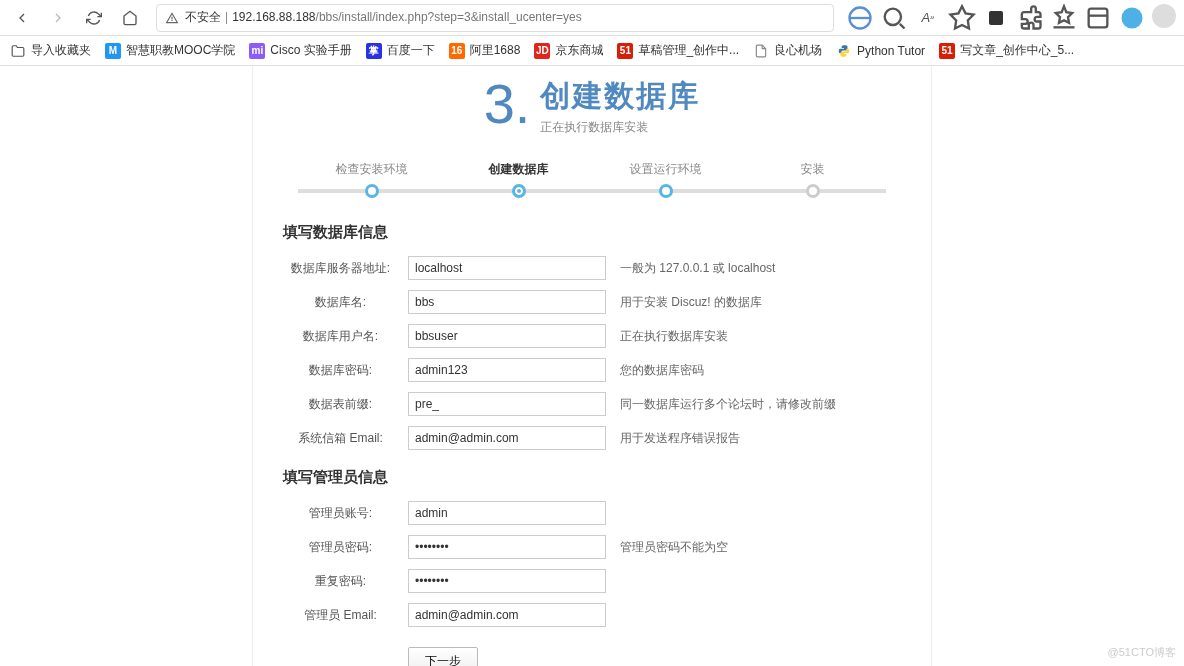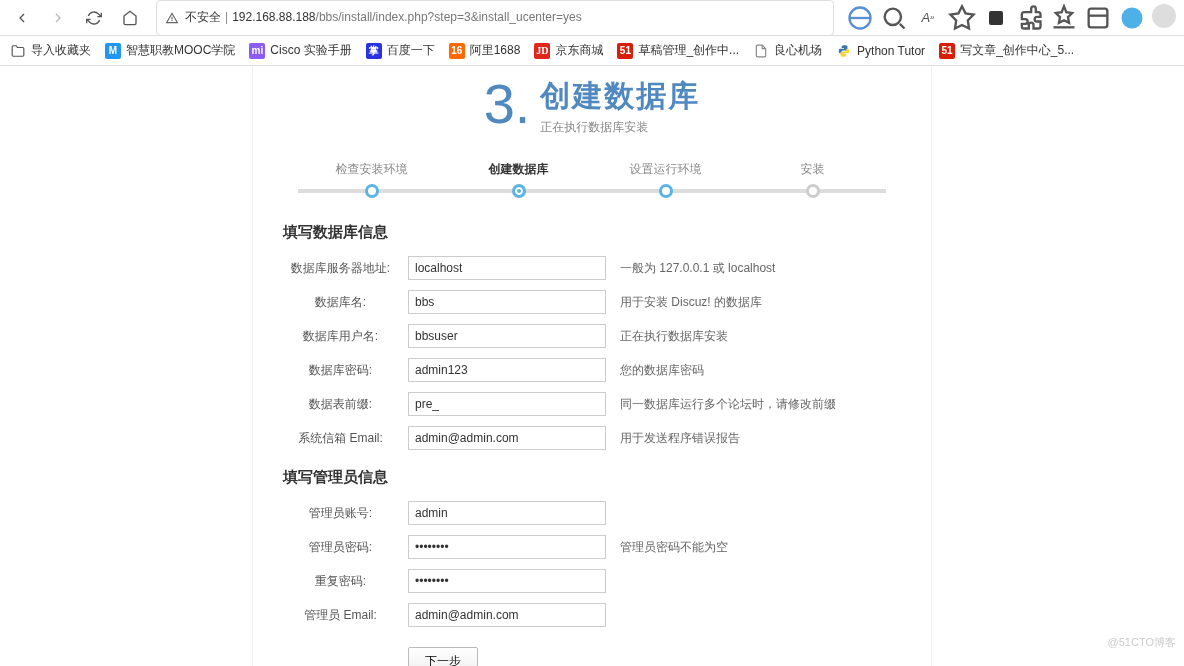--- a/index.html
+++ b/index.html
@@ -2,21 +2,21 @@
 <html><head>
   <meta charset="utf-8">
   <style>
     * { margin: 0; padding: 0; box-sizing: border-box; font-family: "Microsoft YaHei", Arial, sans-serif; }
     body { background: #fff; width: 1184px; height: 666px; overflow: hidden; }
     
     
     .browser-toolbar { height: 36px; display: flex; align-items: center; padding: 0 8px; gap: 8px; border-bottom: 1px solid #e0e0e0; }
     .nav-btn { width: 28px; height: 28px; display: flex; align-items: center; justify-content: center; color: #555; cursor: pointer; border-radius: 4px; }
     .nav-btn svg { width: 16px; height: 16px; }
-    .addr-bar { flex: 1; height: 36px; display: flex; align-items: center; padding: 0 8px; gap: 6px; border: 1px solid #ddd; border-radius: 4px; margin: 17px 4px; }
+    .addr-bar { flex: 1; height: 28px; display: flex; align-items: center; padding: 0 8px; gap: 6px; border: 1px solid #ddd; border-radius: 4px; margin: 17px 4px; }
     .addr-warn { width: 14px; height: 14px; }
     .addr-text { font-size: 12px; color: #333; }
     .addr-text .unsafe { color: #333; font-weight: normal; }
     .addr-text .sep { color: #888; margin: 0 4px; }
     .addr-url { color: #777; }
     .addr-url b { color: #333; font-weight: normal; }
     .tool-icons { display: flex; gap: 6px; }
     .tool-icon { width: 28px; height: 28px; display: flex; align-items: center; justify-content: center; color: #555; border-radius: 4px; }
     .avatar { width: 24px; height: 24px; border-radius: 50%; background: #ddd; }
     
@@ -50,21 +50,21 @@
     
     .section-title { font-size: 15px; font-weight: bold; color: #333; margin: 18px 0 14px; }
     .form-row { display: flex; align-items: center; margin-bottom: 10px; font-size: 12px; }
     .form-label { width: 125px; color: #555; text-align: center; padding-right: 10px; }
     .form-input { width: 198px; height: 24px; border: 1px solid #ccc; padding: 0 6px; font-size: 12px; color: #333; }
     .form-hint { margin-left: 14px; color: #666; font-size: 12px; }
     
     .submit-row { margin: 20px 0 20px 125px; }
     .submit-btn { height: 28px; padding: 0 16px; border: 1px solid #bbb; background: linear-gradient(#fff,#eee); font-size: 12px; cursor: pointer; border-radius: 2px; }
     
-    .watermark { position: absolute; bottom: 16px; right: 8px; font-size: 11px; color: #ccc; }
+    .watermark { position: absolute; bottom: 6px; right: 8px; font-size: 11px; color: #ccc; }
     
     
     .content-scroll::-webkit-scrollbar { width: 14px; }
     .content-scroll::-webkit-scrollbar-thumb { background: #ccc; border-radius: 7px; border: 3px solid #f4f4f4; }
     .content-scroll::-webkit-scrollbar-track { background: #f4f4f4; }
   </style>
 </head>
 <body>
 
 <div class="browser-toolbar">
@@ -166,21 +166,21 @@
     </div>
     <div class="bm-item">
       <div class="bm-icon" style="background: rgb(41, 50, 225);">掌</div>
       <span>百度一下</span>
     </div>
     <div class="bm-item">
       <div class="bm-icon" style="background: rgb(255, 106, 0);">16</div>
       <span>阿里1688</span>
     </div>
     <div class="bm-item">
-      <div class="bm-icon" style="background: rgb(225, 37, 27); font-family: Liberation Serif, serif;">JD</div>
+      <div class="bm-icon" style="background: rgb(225, 37, 27);">JD</div>
       <span>京东商城</span>
     </div>
     <div class="bm-item">
       <div class="bm-icon" style="background: rgb(216, 30, 6);">51</div>
       <span>草稿管理_创作中...</span>
     </div>
     <div class="bm-item">
       <div class="bm-icon" style="background: transparent;">
         <svg width="14" height="14" viewBox="0 0 24 24" fill="none" stroke="#888" stroke-width="2">
           <path d="M14 2H6a2 2 0 00-2 2v16a2 2 0 002 2h12a2 2 0 002-2V8z"></path>

